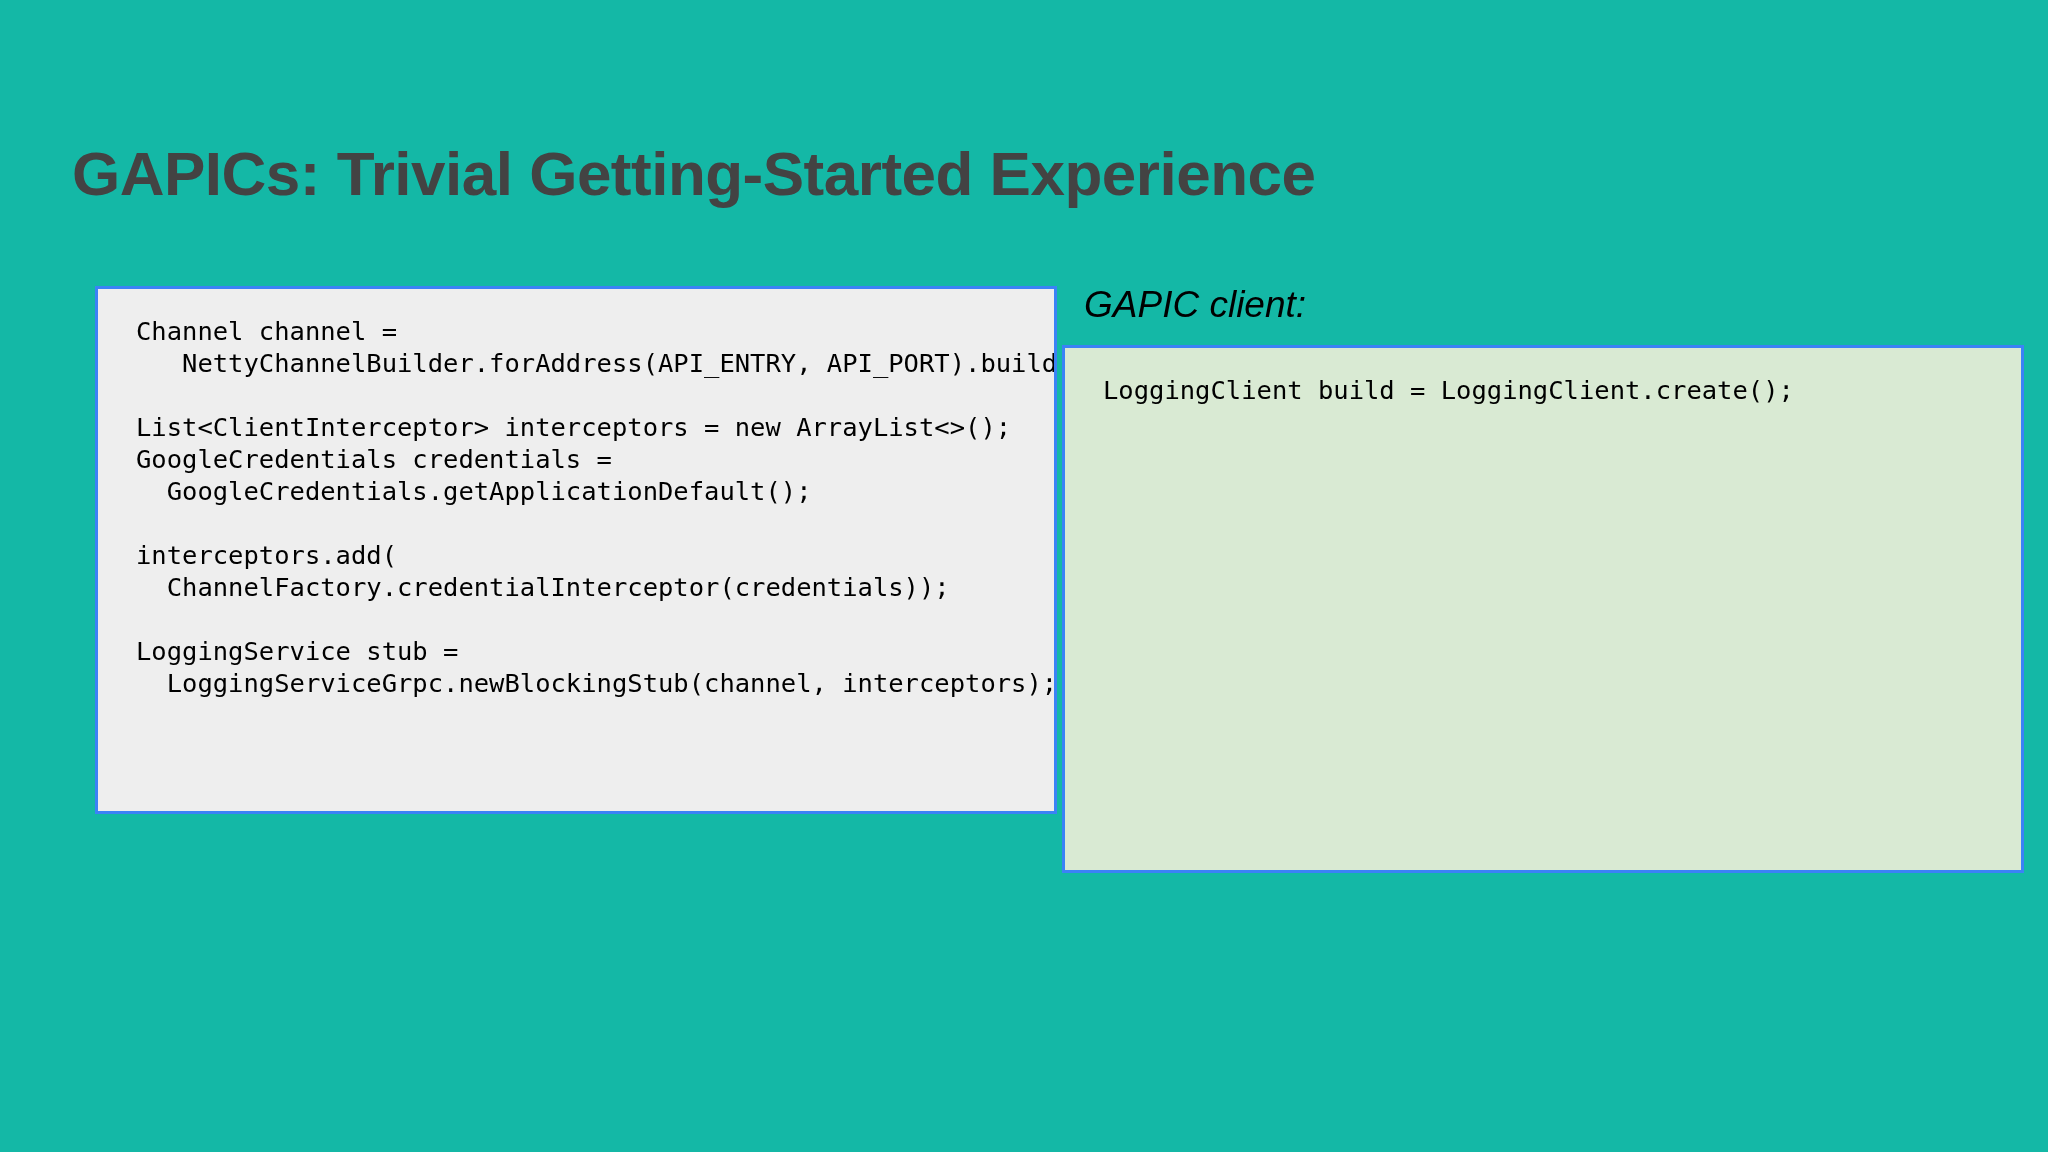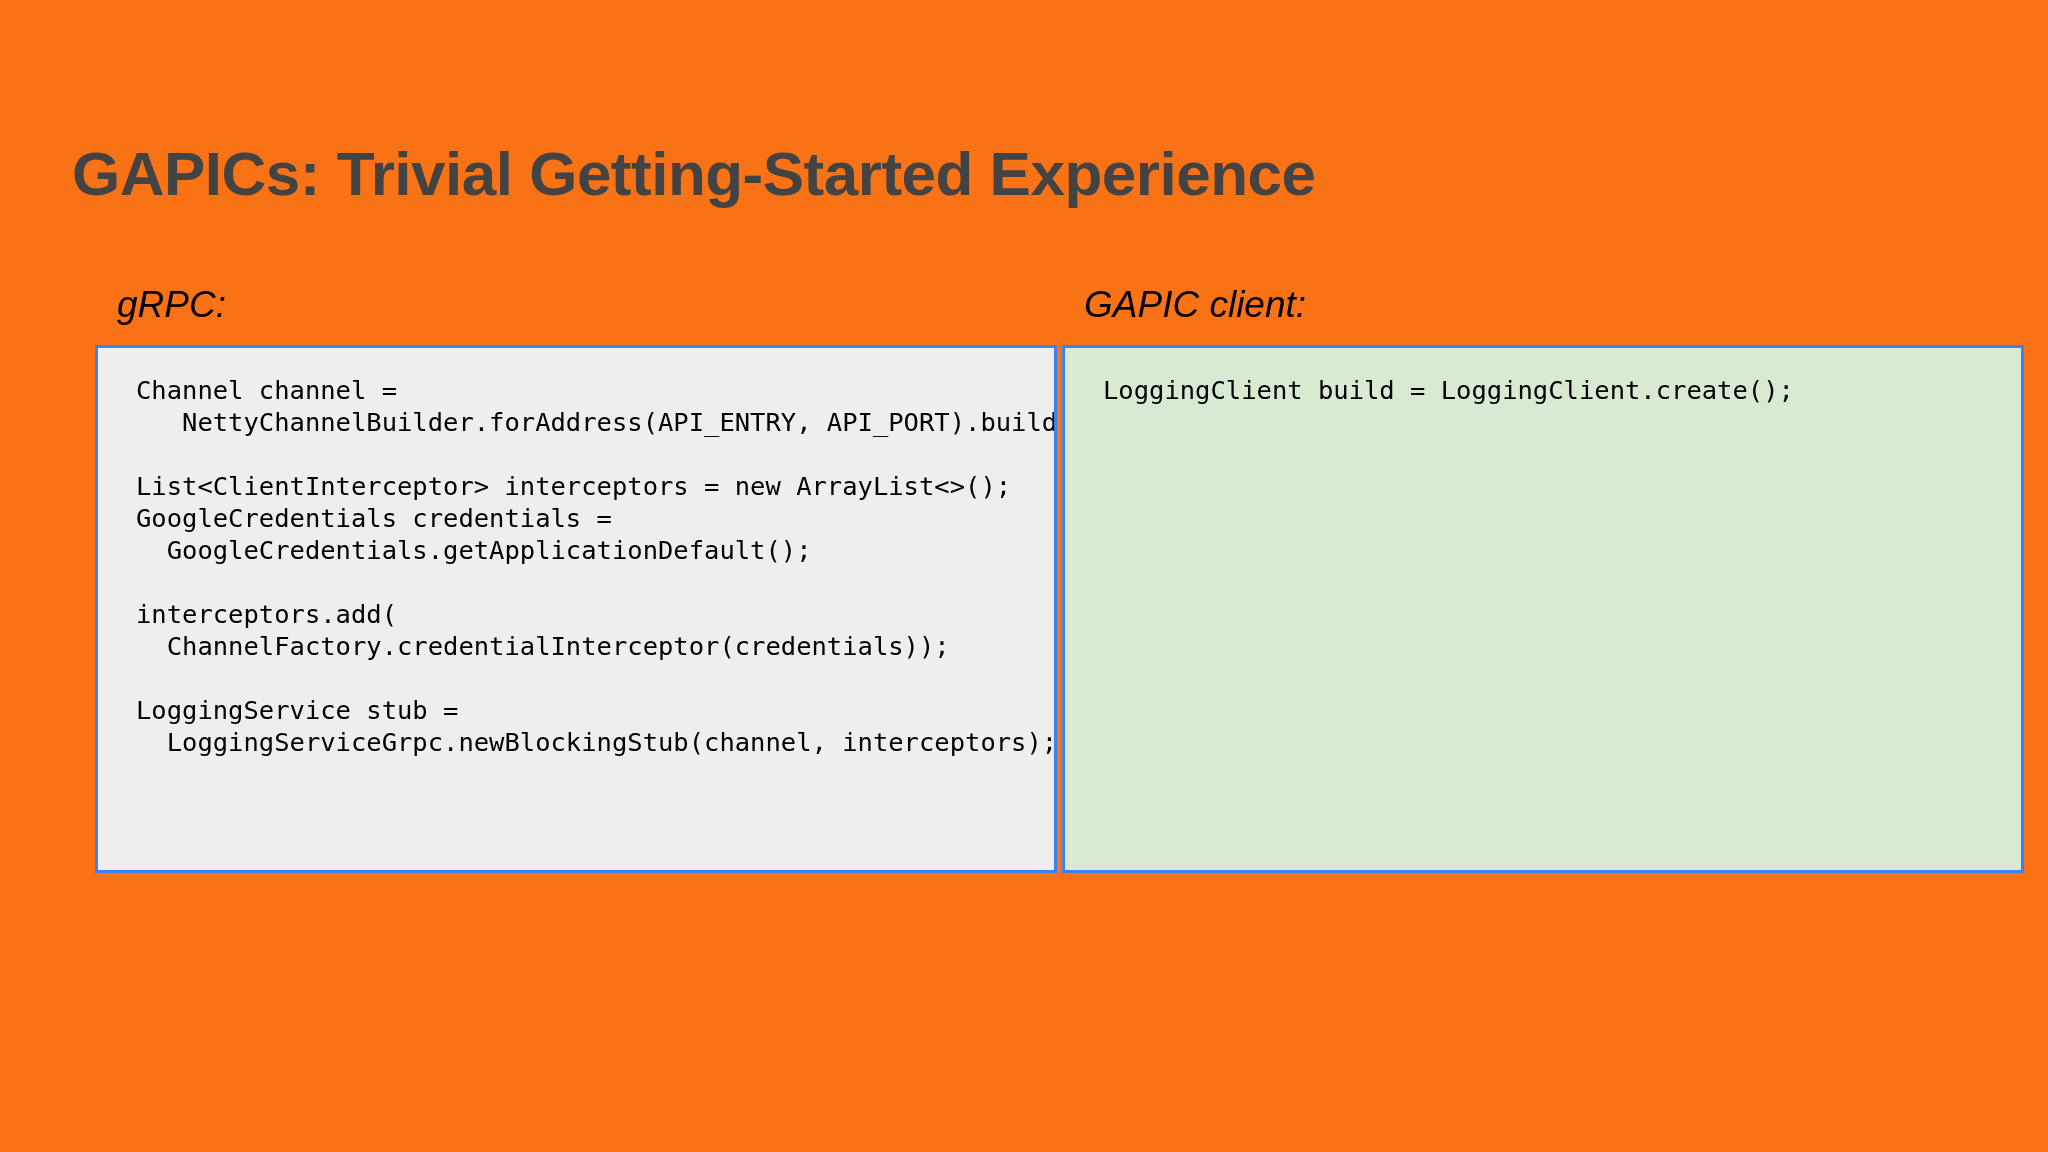--- a/index.html
+++ b/index.html
@@ -13,21 +13,21 @@
     height: 1152px;
     overflow: hidden;
     font-family: "Liberation Sans", sans-serif;
     -webkit-font-smoothing: antialiased;
   }
 
   .slide {
     position: relative;
     width: 2048px;
     height: 1152px;
-    background: #f97316;
+    background: #14b8a6;
     box-sizing: border-box;
   }
 
   
   .slide-title {
     position: absolute;
     left: 72px;
     top: 96px;
     font-size: 62px;
     font-weight: bold;
@@ -85,21 +85,20 @@
 </head>
 <body>
 
 <div class="slide">
 
   <h1 class="slide-title">GAPICs: Trivial Getting-Started Experience</h1>
 
   <div class="columns">
 
     <div class="column left">
-      <div class="column-label">gRPC:</div>
       <div class="code-box grey">
         <pre class="code-text">Channel channel =
    NettyChannelBuilder.forAddress(API_ENTRY, API_PORT).build();
 
 List&lt;ClientInterceptor&gt; interceptors = new ArrayList&lt;&gt;();
 GoogleCredentials credentials =
   GoogleCredentials.getApplicationDefault();
 
 interceptors.add(
   ChannelFactory.credentialInterceptor(credentials));

